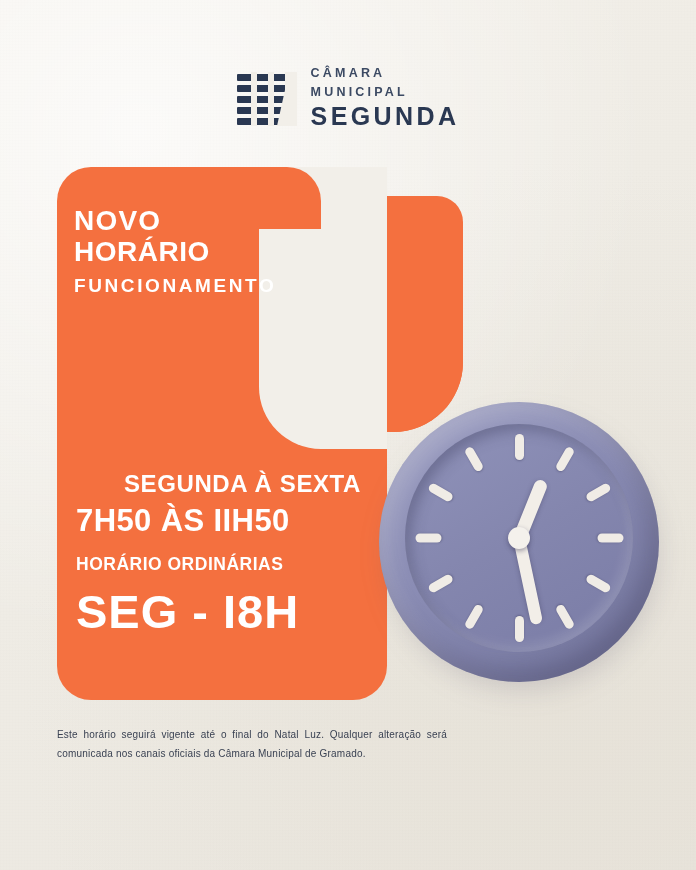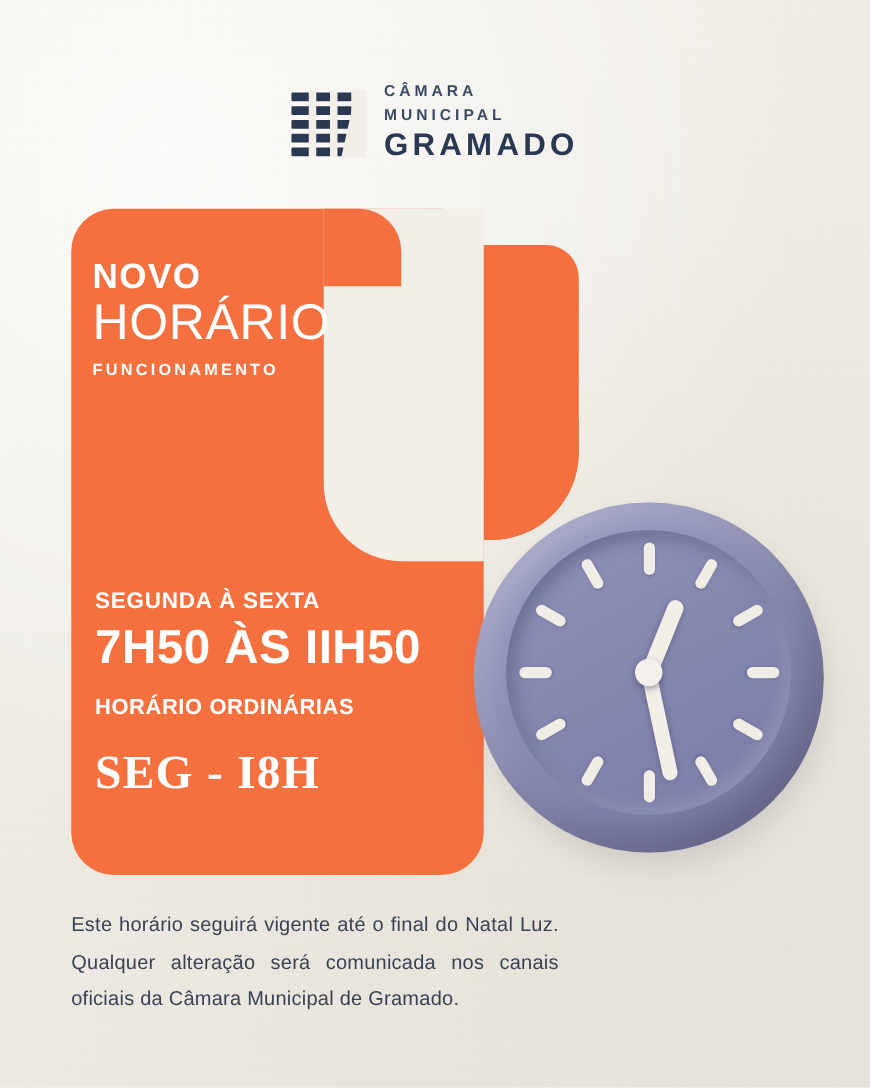--- a/index.html
+++ b/index.html
@@ -125,65 +125,64 @@
     top: 207px;
     color: #ffffff;
   }
   .headline .novo {
     font-size: 28px;
     font-weight: 700;
     letter-spacing: 1.2px;
     line-height: 1;
   }
   .headline .horario {
-    font-size: 40px;
-    font-weight: 400;
+    font-size: 28px;
+    font-weight: 700;
     letter-spacing: 0.5px;
     line-height: 1.08;
     margin-top: 2px;
   }
   .headline .func {
-    font-size: 13px;
+    font-size: 19px;
     font-weight: 700;
     letter-spacing: 2.6px;
     margin-top: 8px;
   }
 
   
   .hours {
     position: absolute;
     left: 76px;
     top: 470px;
     color: #ffffff;
   }
   .hours .label {
-    font-size: 18px;
+    font-size: 24px;
     font-weight: 700;
     letter-spacing: 0.6px;
+    margin-left: 48px;
   }
   .hours .big {
-    font-size: 38px;
+    font-size: 31px;
     font-weight: 700;
     letter-spacing: 0.4px;
     line-height: 1.22;
     margin-top: 4px;
-    text-align: center;
   }
   .hours .label2 {
     font-size: 17.5px;
     font-weight: 700;
     letter-spacing: 0.5px;
     margin-top: 14px;
   }
   .hours .big2 {
-    font-size: 38px;
+    font-size: 47px;
     font-weight: 700;
     letter-spacing: 1px;
-    margin-top: 20px;
-    font-family: Liberation Serif, serif;
+    margin-top: 9px;
   }
 
   
   .clock-wrap {
     position: absolute;
     left: 371px;
     top: 396px;
     width: 302px;
     height: 302px;
   }
@@ -267,21 +266,21 @@
     box-shadow: 0 2px 5px rgba(50,48,80,0.45);
   }
 
   
   .footer {
     position: absolute;
     left: 57px;
     top: 726px;
     width: 390px;
     color: #3a4253;
-    font-size: 16px;
+    font-size: 10px;
     line-height: 1.85;
     text-align: justify;
     letter-spacing: 0.2px;
   }
 </style>
 </head>
 <body>
 
 <div class="poster">
   <div class="grain"></div>
@@ -294,21 +293,21 @@
       <rect x="0" y="35" width="56" height="7" rx="1" fill="#2a3852"></rect>
       <rect x="0" y="46" width="56" height="7" rx="1" fill="#2a3852"></rect>
       <rect x="14" y="0" width="6" height="54" fill="#f2efe9"></rect>
       <rect x="31" y="0" width="6" height="54" fill="#f2efe9"></rect>
       <rect x="48" y="0" width="6" height="54" fill="#f2efe9"></rect>
       <polygon points="40,54 60,54 60,0 52,0" fill="#f2efe9"></polygon>
     </svg>
     <div class="logo-text">
       <span class="l1">CÂMARA</span>
       <span class="l2">MUNICIPAL</span>
-      <span class="l3">GRAMADO</span>
+      <span class="l3">SEGUNDA</span>
     </div>
   </div>
 
   <div class="shape-l"></div>
 
   <div class="panel"></div>
   <div class="notch"></div>
   <div class="notch-inner"></div>
 
   <div class="headline">

